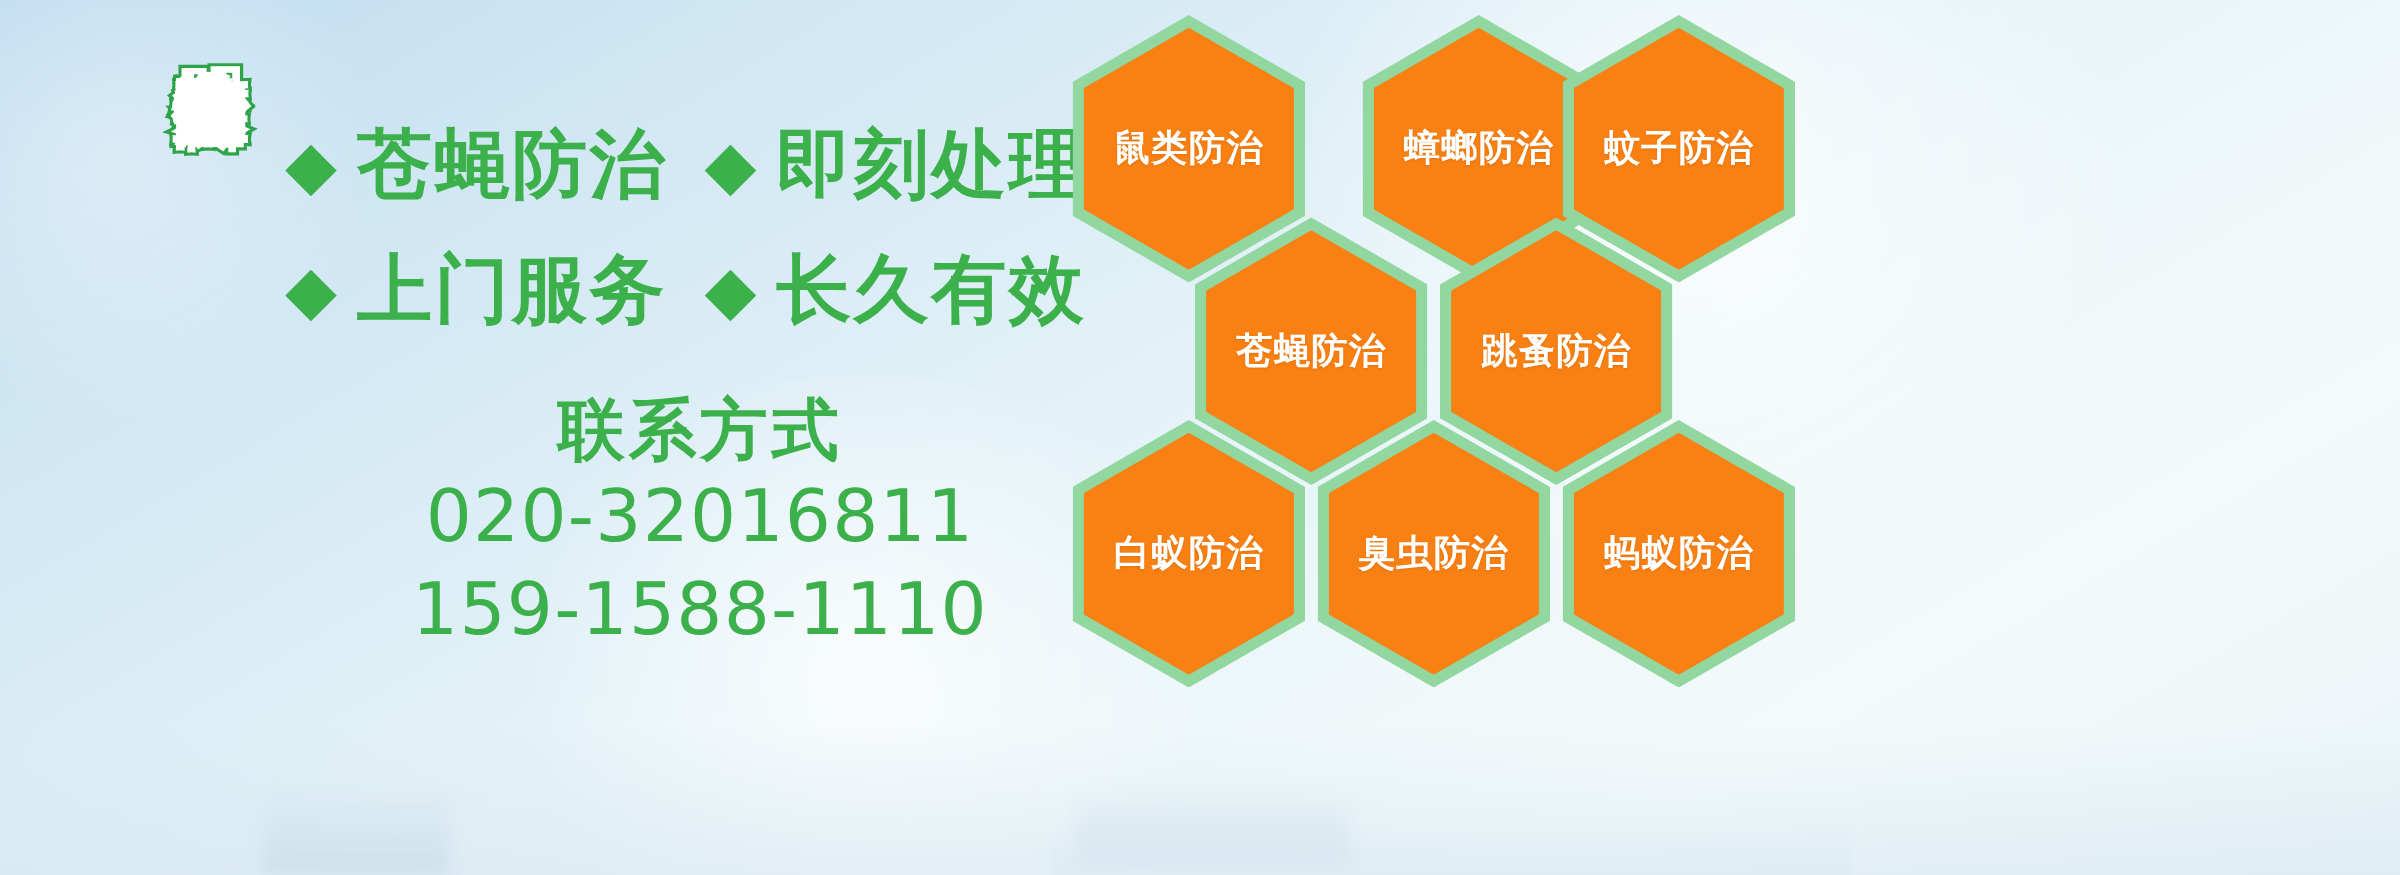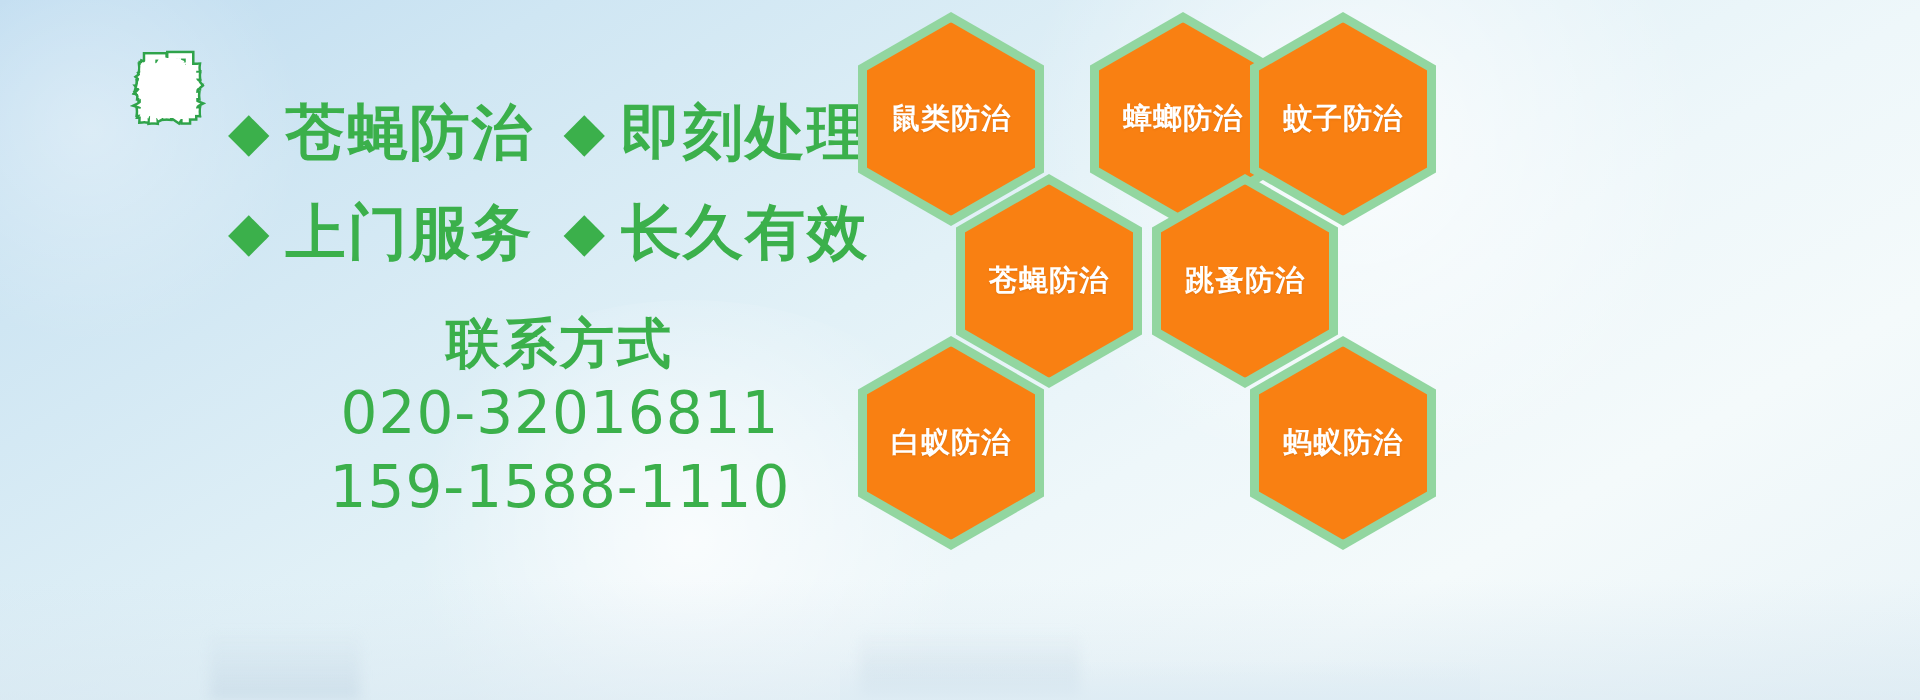--- a/index.html
+++ b/index.html
@@ -201,20 +201,25 @@
     <div class="hex-inner"></div>
     <div class="hex-label">跳蚤防治</div>
   </div>
 
   <div class="hex p-r3c1">
     <div class="hex-outer"></div>
     <div class="hex-inner"></div>
     <div class="hex-label">白蚁防治</div>
   </div>
 
+  <div class="hex p-r3c2">
+    <div class="hex-outer"></div>
+    <div class="hex-inner"></div>
+    <div class="hex-label">臭虫防治</div>
+  </div>
 
   <div class="hex p-r3c3">
     <div class="hex-outer"></div>
     <div class="hex-inner"></div>
     <div class="hex-label">蚂蚁防治</div>
   </div>
 
 </div>
 
 <div class="hex-bottom-fade"></div>

